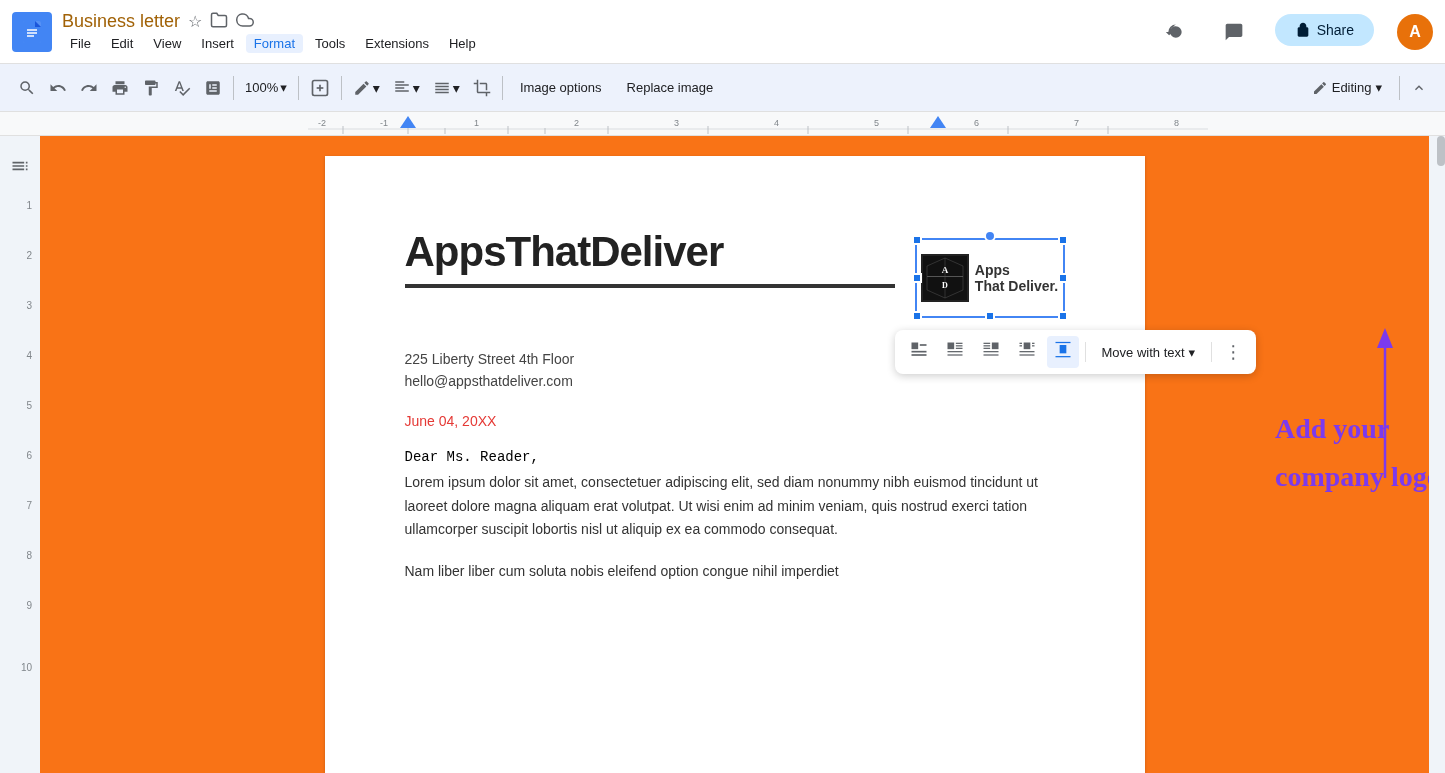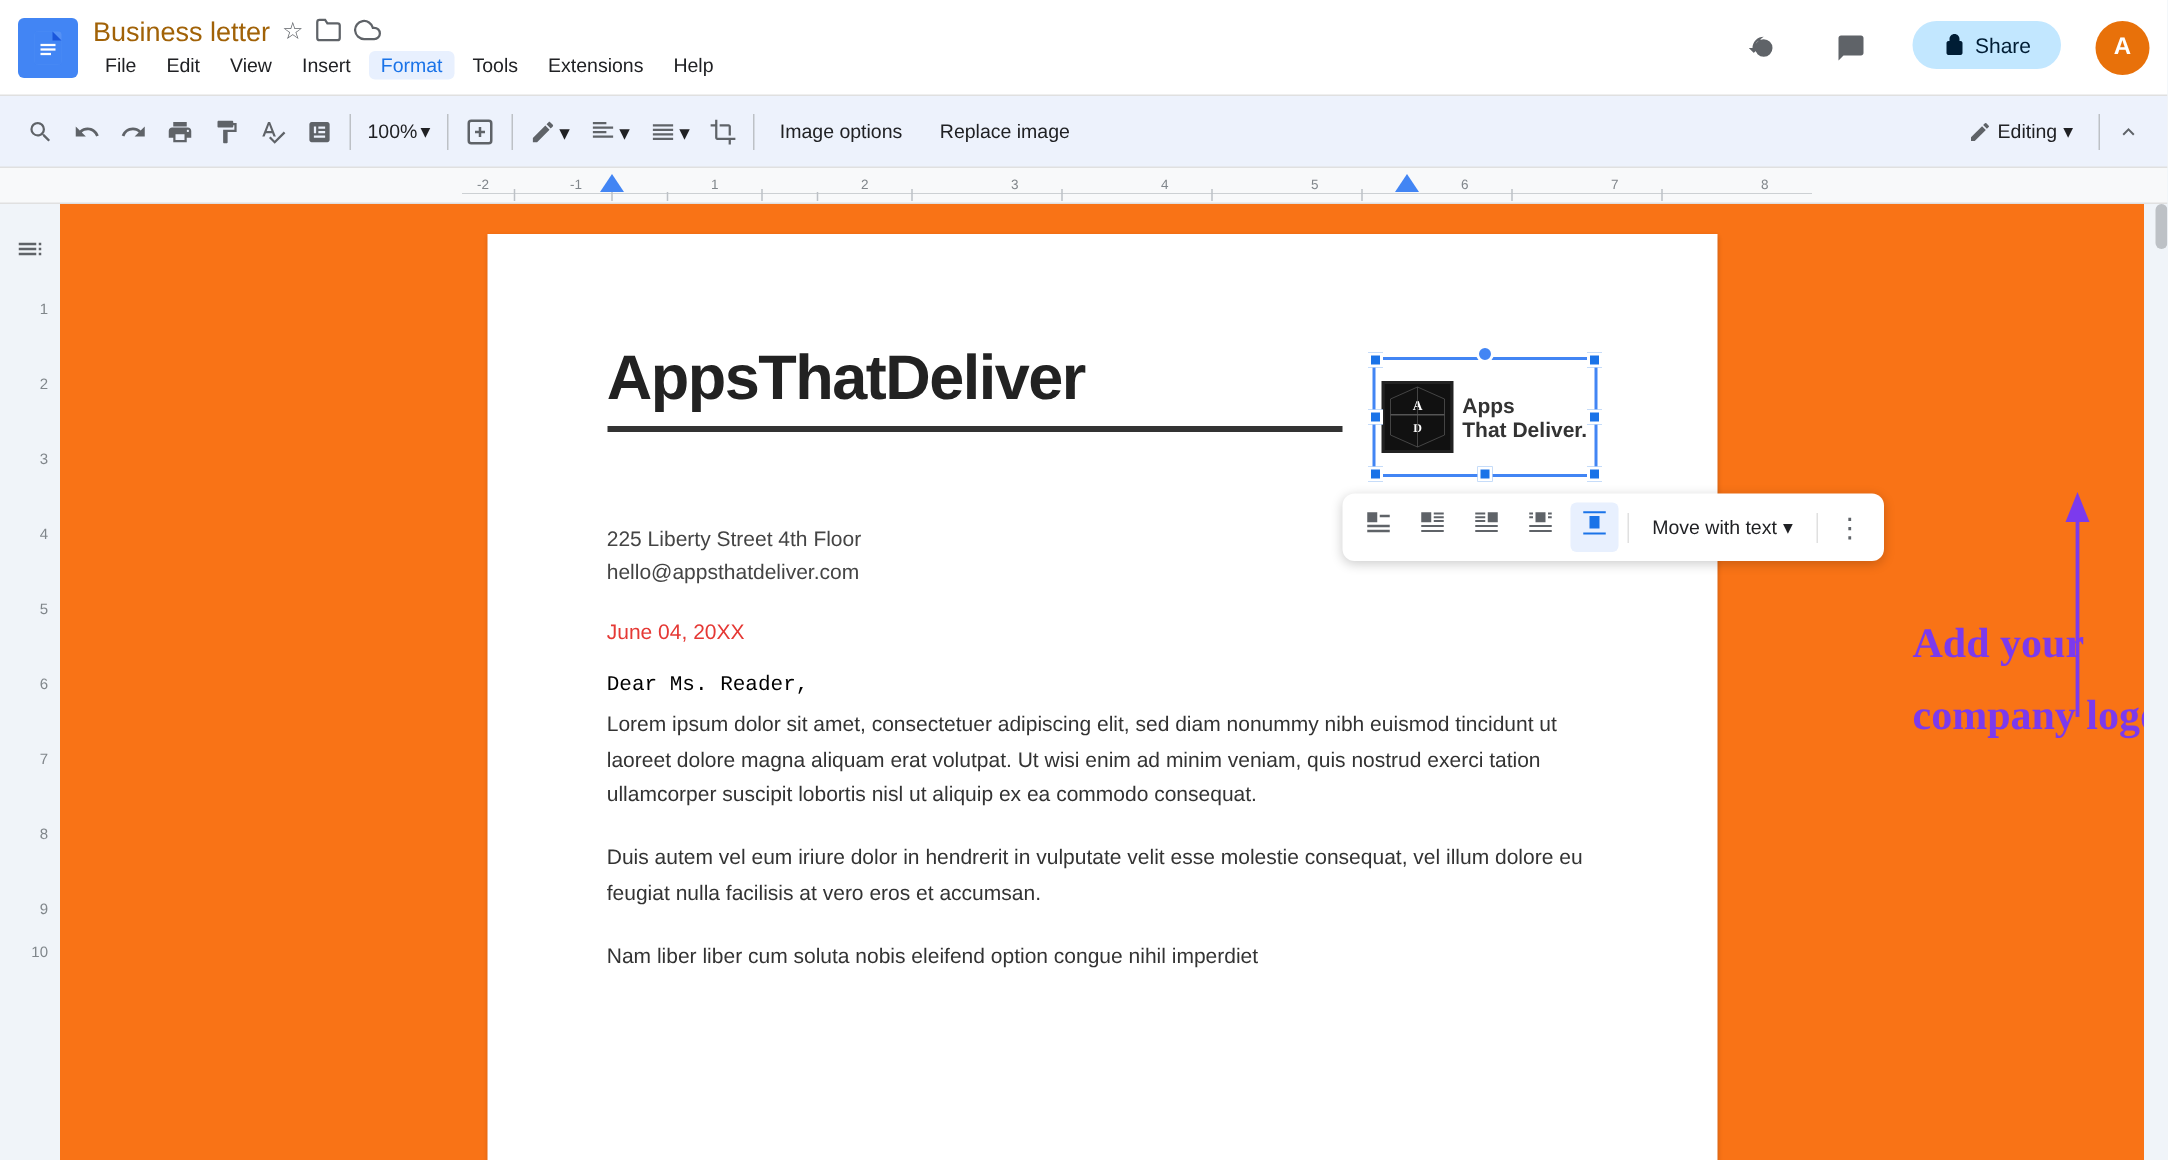--- a/index.html
+++ b/index.html
@@ -394,21 +394,21 @@
     <div style="position:relative;width:100%;height:500px;">
       <div class="pg-mark" style="top:10px;">1</div>
       <div class="pg-mark" style="top:60px;">2</div>
       <div class="pg-mark" style="top:110px;">3</div>
       <div class="pg-mark" style="top:160px;">4</div>
       <div class="pg-mark" style="top:210px;">5</div>
       <div class="pg-mark" style="top:260px;">6</div>
       <div class="pg-mark" style="top:310px;">7</div>
       <div class="pg-mark" style="top:360px;">8</div>
       <div class="pg-mark" style="top:410px;">9</div>
-      <div class="pg-mark" style="top:439px;">10</div>
+      <div class="pg-mark" style="top:472px;">10</div>
     </div>
   </div>
 
   <div id="doc-area">
     <div id="page">
 
       <div id="doc-header">
         <div style="flex:1;">
           <div id="company-title">AppsThatDeliver</div>
         </div>
@@ -525,23 +525,20 @@
 
       <div id="date">June 04, 20XX</div>
 
       <div id="salutation">Dear Ms. Reader,</div>
 
       <div id="body-text">
         <div class="para">
           <p>Lorem ipsum dolor sit amet, consectetuer adipiscing elit, sed diam nonummy nibh euismod tincidunt ut laoreet dolore magna aliquam erat volutpat. Ut wisi enim ad minim veniam, quis nostrud exerci tation ullamcorper suscipit lobortis nisl ut aliquip ex ea commodo consequat.</p>
         </div>
         <div class="para">
-          <p>Duis autem vel eum iriure dolor in hendrerit in vulputate velit esse molestie consequat, vel illum dolore eu feugiat nulla facilisis at vero eros et accumsan.</p>
-        </div>
-        <div class="para">
           <p>Nam liber liber cum soluta nobis eleifend option congue nihil imperdiet</p>
         </div>
       </div>
     </div>
   </div>
 
   <div id="right-sidebar">
     <div style="position:relative;height:100%;width:16px;">
       <div style="position:absolute;top:0;left:0;width:16px;height:100%;background:#f0f4f9;"></div>
 

